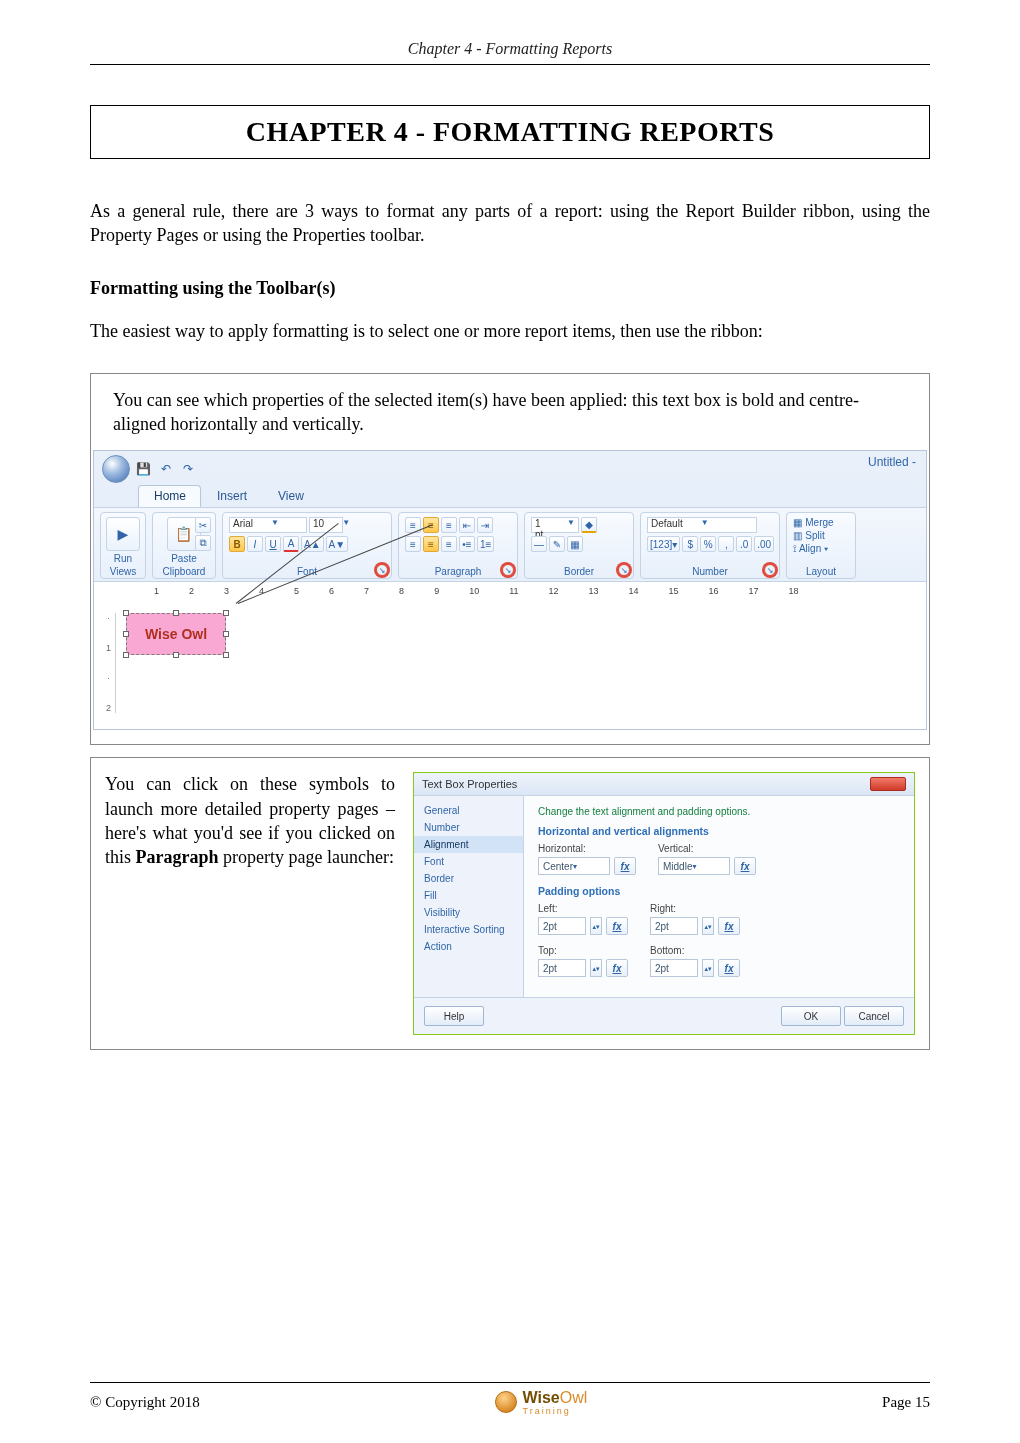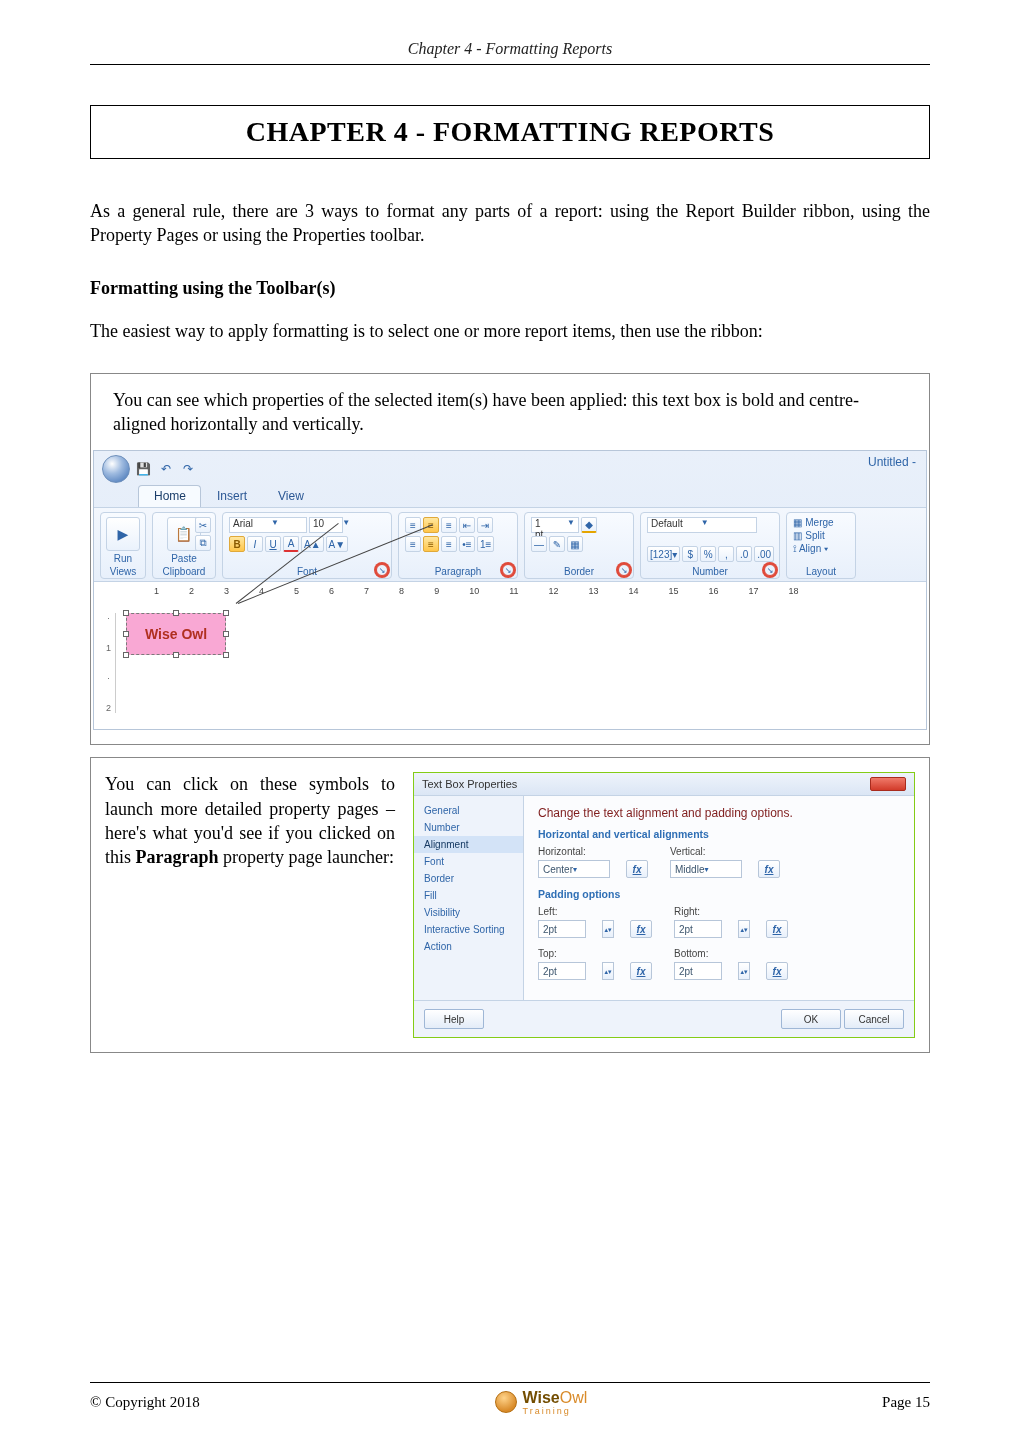--- a/index.html
+++ b/index.html
@@ -180,26 +180,26 @@
   .dlg-body { display:flex; }
   .dlg-nav {
     width:110px; border-right:1px solid #c4d3e5; background:#eef3fb;
     display:flex; flex-direction:column; padding:6px 0;
   }
   .dlg-nav a {
     padding:3px 10px; color:#2f65a8; font-size:10px; text-decoration:none; cursor:default;
   }
   .dlg-nav a.sel { background:#d3e3f7; color:#163a63; }
   .dlg-main { flex:1; padding:10px 14px; background:#fbfcfe; }
-  .dlg-h { font-size:12px; color:#7f1d1d; }
+  .dlg-h { font-size:10px; color:#15803d; }
   .dlg-sec { color:#2f6fb5; font-weight:bold; font-size:10.5px; margin:8px 0 6px 0;}
   .form-row { display:flex; gap:22px; margin-bottom:10px; }
   .form-col { display:flex; flex-direction:column; gap:3px; }
   .form-lbl { font-size:10px; color:#444;}
-  .form-ctl { display:flex; gap:16px; align-items:center;}
+  .form-ctl { display:flex; gap:4px; align-items:center;}
   .inp { height:18px; width:72px; border:1px solid #b7c6d9; background:#fff; font-size:10px; padding:0 4px; display:inline-flex; align-items:center;}
   .spinner-btns{ width:12px; height:18px; border:1px solid #b7c6d9; background:linear-gradient(#fff,#e8f0fb); font-size:7px; display:flex;flex-direction:column;align-items:center;justify-content:center;line-height:7px;color:#2f65a8;}
   .fx-btn { width:22px;height:18px; border:1px solid #b7c6d9; background:linear-gradient(#fff,#e8f0fb); border-radius:2px; font-style:italic; font-weight:bold; color:#2f65a8; font-size:10px; display:inline-flex;align-items:center;justify-content:center;text-decoration:underline;}
   .dlg-foot { display:flex; justify-content:space-between; padding:8px 10px; border-top:1px solid #c4d3e5; background:#eef3fb;}
   .dlg-btn { min-width:60px; height:20px; border:1px solid #9fb7d6; background:linear-gradient(#fff,#e3ecf8); border-radius:2px; font-size:10px; color:#333; display:inline-flex;align-items:center;justify-content:center; padding:0 10px;}
 
   
   .page-footer {
     position:absolute; bottom:28px; left:90px; right:90px;
     border-top:1px solid #000;
@@ -331,21 +331,21 @@
           <div class="row-ctl">
             <span class="tiny-btn">—</span>
             <span class="tiny-btn">✎</span>
             <span class="tiny-btn">▦</span>
           </div>
           <div class="launcher hl">↘</div>
           <div class="group-label">Border</div>
         </div>
 
         <div class="group" style="width:140px;align-items:flex-start;">
-          <div class="row-ctl" style="margin-bottom:13px;">
+          <div class="row-ctl" style="margin-bottom:3px;">
             <span class="combo" style="width:110px;">
               <span>Default</span>
                   <span class="caret">▼</span>
             </span>
           </div>
           <div class="row-ctl">
             <span class="tiny-btn">[123]▾</span>
             <span class="tiny-btn">$</span>
             <span class="tiny-btn">%</span>
             <span class="tiny-btn">,</span>

